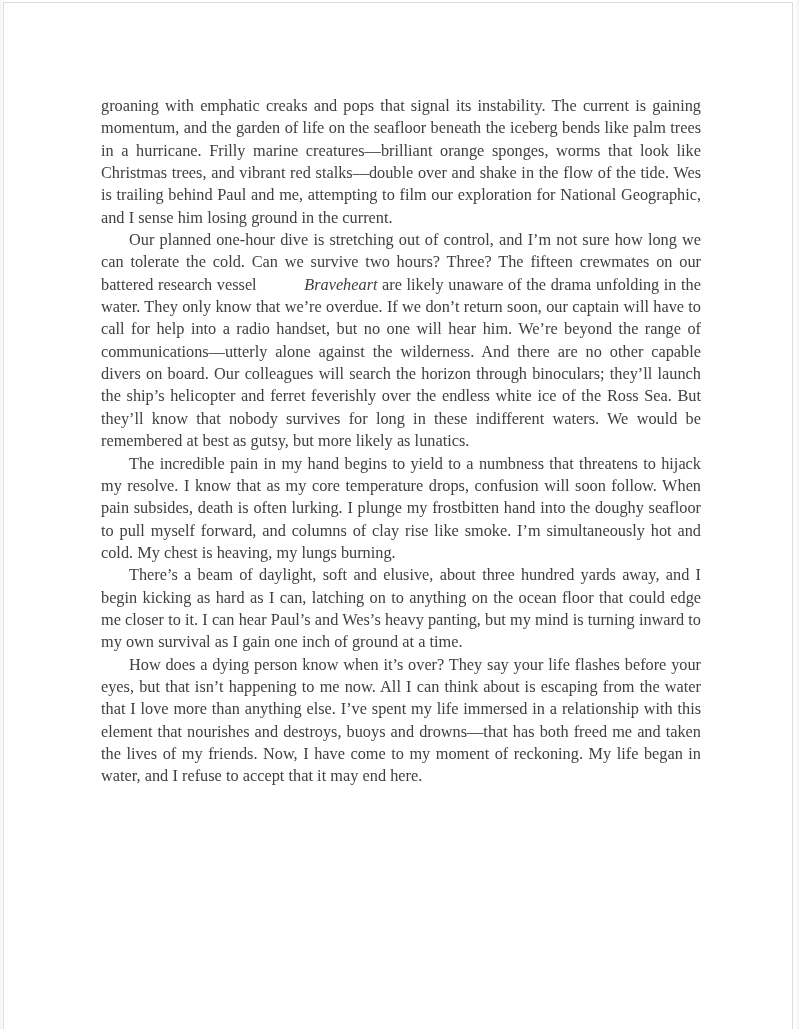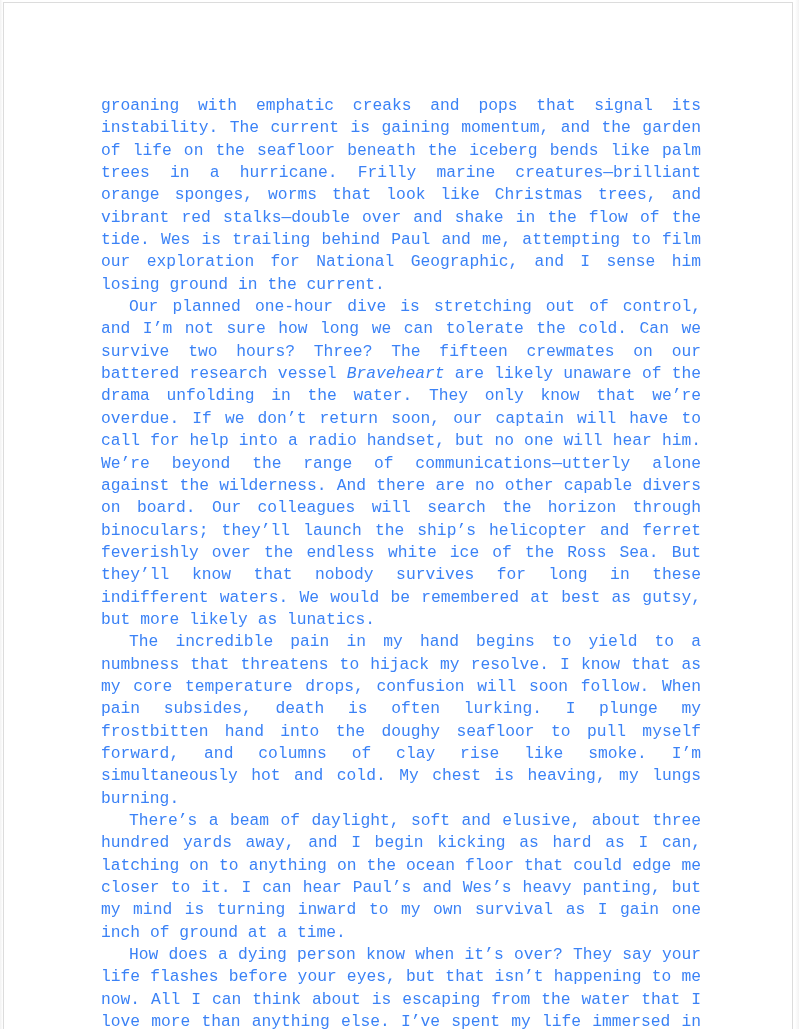--- a/index.html
+++ b/index.html
@@ -55,38 +55,39 @@
   
   .text-column {
     position: absolute;
     left: 97px;
     top: 92px;
     width: 600px;
   }
 
   p.body-par {
     margin: 0;
-    font-family: Liberation Mono, monospace;
+    font-family: Liberation Serif, serif;
     font-size: 16.3px;
     line-height: 22.35px;
-    color: #3b82f6;
+    color: #404040;
     text-align: justify;
     text-justify: inter-word;
     -webkit-hyphens: none;
     hyphens: none;
     word-spacing: 0.1px;
   }
 
   
   p.body-par + p.body-par {
     text-indent: 28px;
   }
 
   em.title-italic {
     font-style: italic;
+    margin-left: 43px;
   }
 </style>
 </head>
 <body>
 
 <div class="page-viewport">
 
   <div class="edge-shade-left"></div>
   <div class="edge-shade-right"></div>
 

